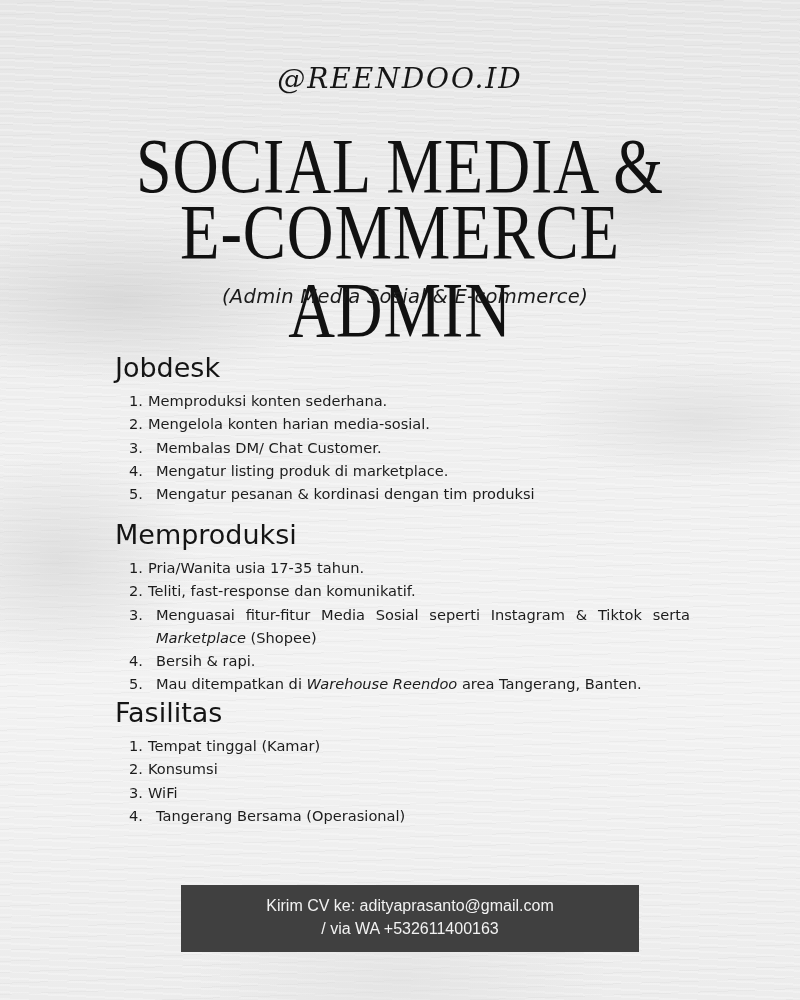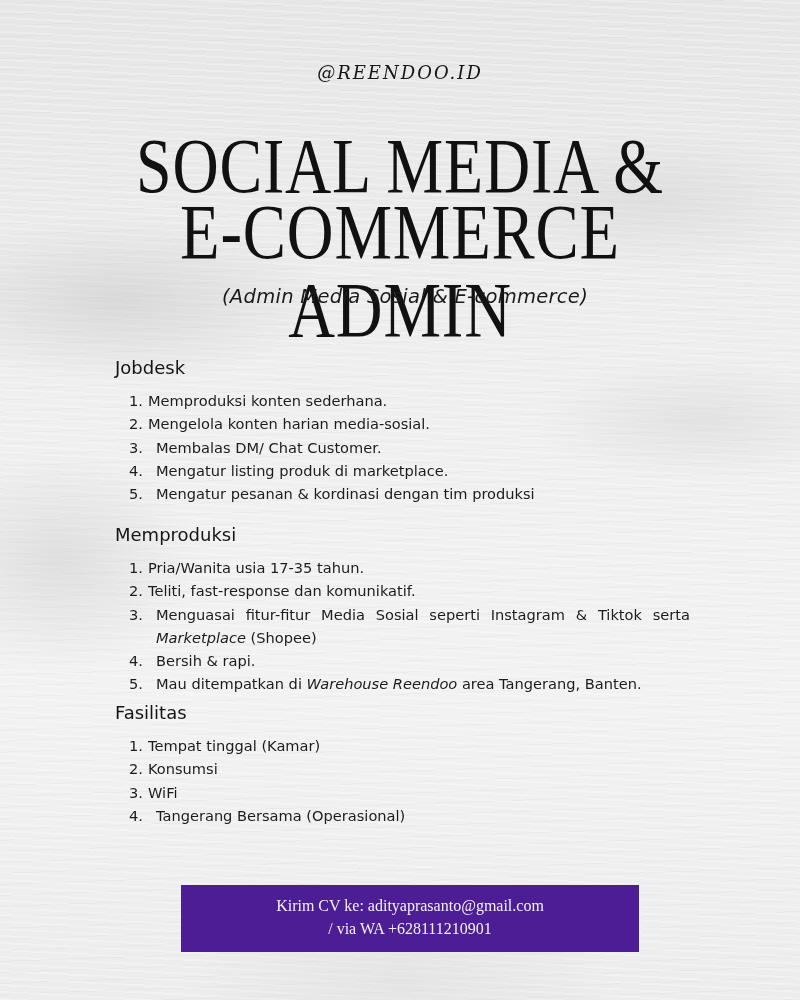--- a/index.html
+++ b/index.html
@@ -17,58 +17,58 @@
       radial-gradient(ellipse 200px 160px at 60px 560px, rgba(205,205,205,0.5), rgba(0,0,0,0) 70%),
       radial-gradient(ellipse 240px 90px at 700px 420px, rgba(215,215,215,0.55), rgba(0,0,0,0) 70%),
       radial-gradient(ellipse 300px 140px at 400px 980px, rgba(220,220,220,0.5), rgba(0,0,0,0) 70%),
       repeating-linear-gradient(3deg, rgba(255,255,255,0.25) 0px, rgba(255,255,255,0.25) 2px, rgba(0,0,0,0) 2px, rgba(0,0,0,0) 7px),
       repeating-linear-gradient(-2deg, rgba(190,190,190,0.12) 0px, rgba(190,190,190,0.12) 1px, rgba(0,0,0,0) 1px, rgba(0,0,0,0) 11px),
       linear-gradient(180deg, #e6e6e6 0%, #efefef 40%, #f2f2f2 70%, #ececec 100%);
   }
   .handle {
     position: absolute; top: 62px; left: 0; width: 800px; text-align: center;
     font-family: "DejaVu Serif", serif; font-style: italic;
-    font-size: 18px; letter-spacing: 2px; color: #161616;
+    font-size: 28px; letter-spacing: 2px; color: #161616;
   }
   .title {
     position: absolute; left: 0; width: 800px; text-align: center;
     font-family: "Liberation Serif", serif; font-weight: normal;
     font-size: 78px; line-height: 1; color: #111;
     transform: scaleX(0.82); transform-origin: center;
     letter-spacing: 1px;
   }
   .title.l1 { top: 127px; }
   .title.l2 { top: 193px; transform: scaleX(0.83); }
   .subtitle {
     position: absolute; top: 285px; left: 0; width: 810px; text-align: center;
     font-family: "DejaVu Sans", sans-serif; font-style: italic;
     font-size: 19.5px; color: #1a1a1a; letter-spacing: 0.3px;
   }
   .section { position: absolute; left: 115px; width: 575px; }
   .section h2 {
     margin: 0; font-family: "DejaVu Sans", sans-serif; font-weight: normal;
-    font-size: 18px; color: #151515; line-height: 34px;
+    font-size: 27px; color: #151515; line-height: 34px;
   }
   .list { margin: 4px 0 0 0; padding: 0; list-style: none; }
   .list li {
     display: flex; font-size: 14.6px; line-height: 23.3px; color: #1c1c1c;
     font-family: "DejaVu Sans", sans-serif;
   }
   .list li .num { display: inline-block; width: 28px; text-align: right; flex: 0 0 28px; }
   .list li .txt { padding-left: 5px; flex: 1; }
   .list li .txt.j { text-align: justify; text-align-last: left; }
   .list li .txt.s { padding-left: 1px; margin-left: 12px; }
   .list li em { font-style: italic; }
   #jobdesk { top: 351px; }
   #kualifikasi { top: 518px; }
   #fasilitas { top: 696px; }
   .cta {
     position: absolute; left: 181px; top: 885px; width: 458px; height: 67px;
-    background: #4c1d95; color: #f2f2f2; text-align: center;
-    font-family: Liberation Serif, serif; font-size: 16px; line-height: 23px;
+    background: #404040; color: #f2f2f2; text-align: center;
+    font-family: Liberation Sans, sans-serif; font-size: 16px; line-height: 23px;
     padding-top: 9px; box-sizing: border-box;
   }
   .cta .line1 { display: block; padding-left: 0; }
   .cta .line2 { display: block; }
 </style>
 </head>
 <body>
 
 <div class="bg"></div>
 
@@ -146,14 +146,14 @@
       </li>
     <li>
         <span class="num">4.</span>
         <span class="txt s">Tangerang Bersama (Operasional)</span>
       </li>
   </ul>
 </div>
 
 <div class="cta">
   <span class="line1">Kirim CV ke: adityaprasanto@gmail.com</span>
-  <span class="line2">/ via WA +628111210901</span>
+  <span class="line2">/ via WA +532611400163</span>
 </div>
 
 </body></html>

